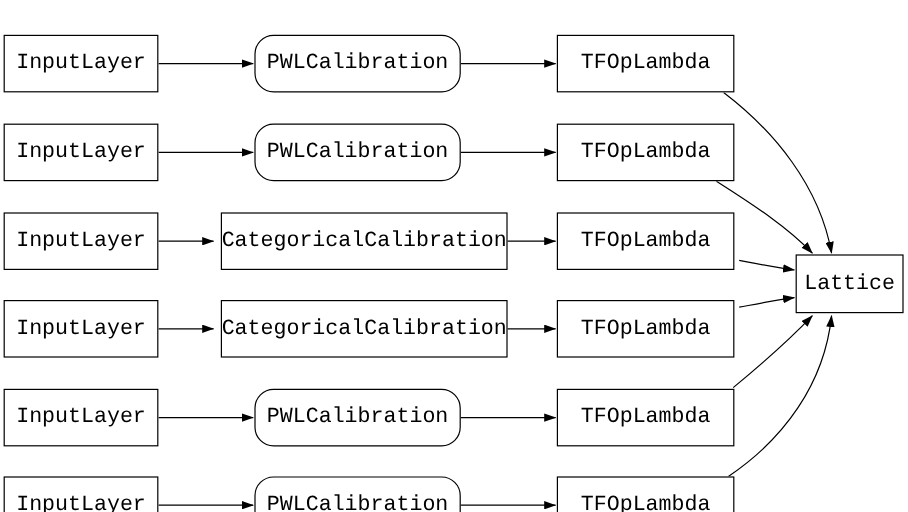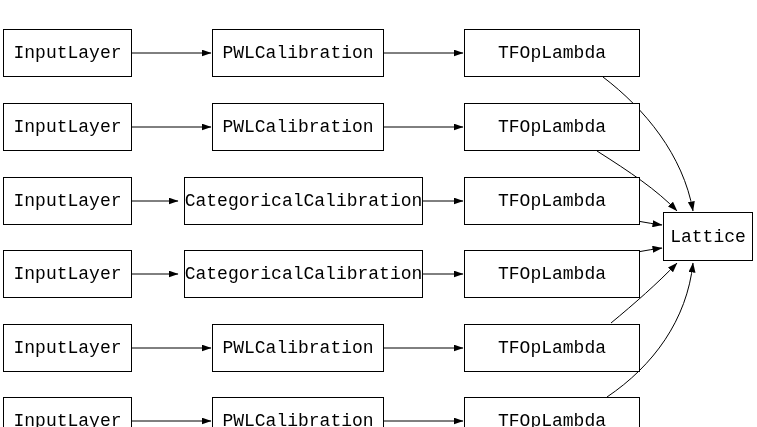--- a/index.html
+++ b/index.html
@@ -31,23 +31,23 @@
     border: 1px solid #000000;
     color: #000000;
     font-size: 18px;
     display: flex;
     align-items: center;
     justify-content: center;
     white-space: nowrap;
     line-height: 1;
   }
   .c-in  { left: 3px;   width: 129px; }
-  .c-pwl { left: 212px; width: 172px; }
+  .c-pwl { left: 212px; width: 172px; border-radius: 16px; }
   .c-cat { left: 184px; width: 239px; }
-  .c-op  { left: 464px; width: 176px; }
+  .c-op  { left: 464px; width: 148px; }
   .c-lat { left: 663px; top: 188px; width: 90px; height: 49px; }
 </style>
 </head>
 <body>
 
 <div class="stage">
 
   <svg class="edges" viewBox="0 0 757 427" xmlns="http://www.w3.org/2000/svg">
     <defs>
       <marker id="ah" viewBox="0 0 10 7" refX="9.5" refY="3.5" markerWidth="10" markerHeight="7" orient="auto" markerUnits="userSpaceOnUse">

